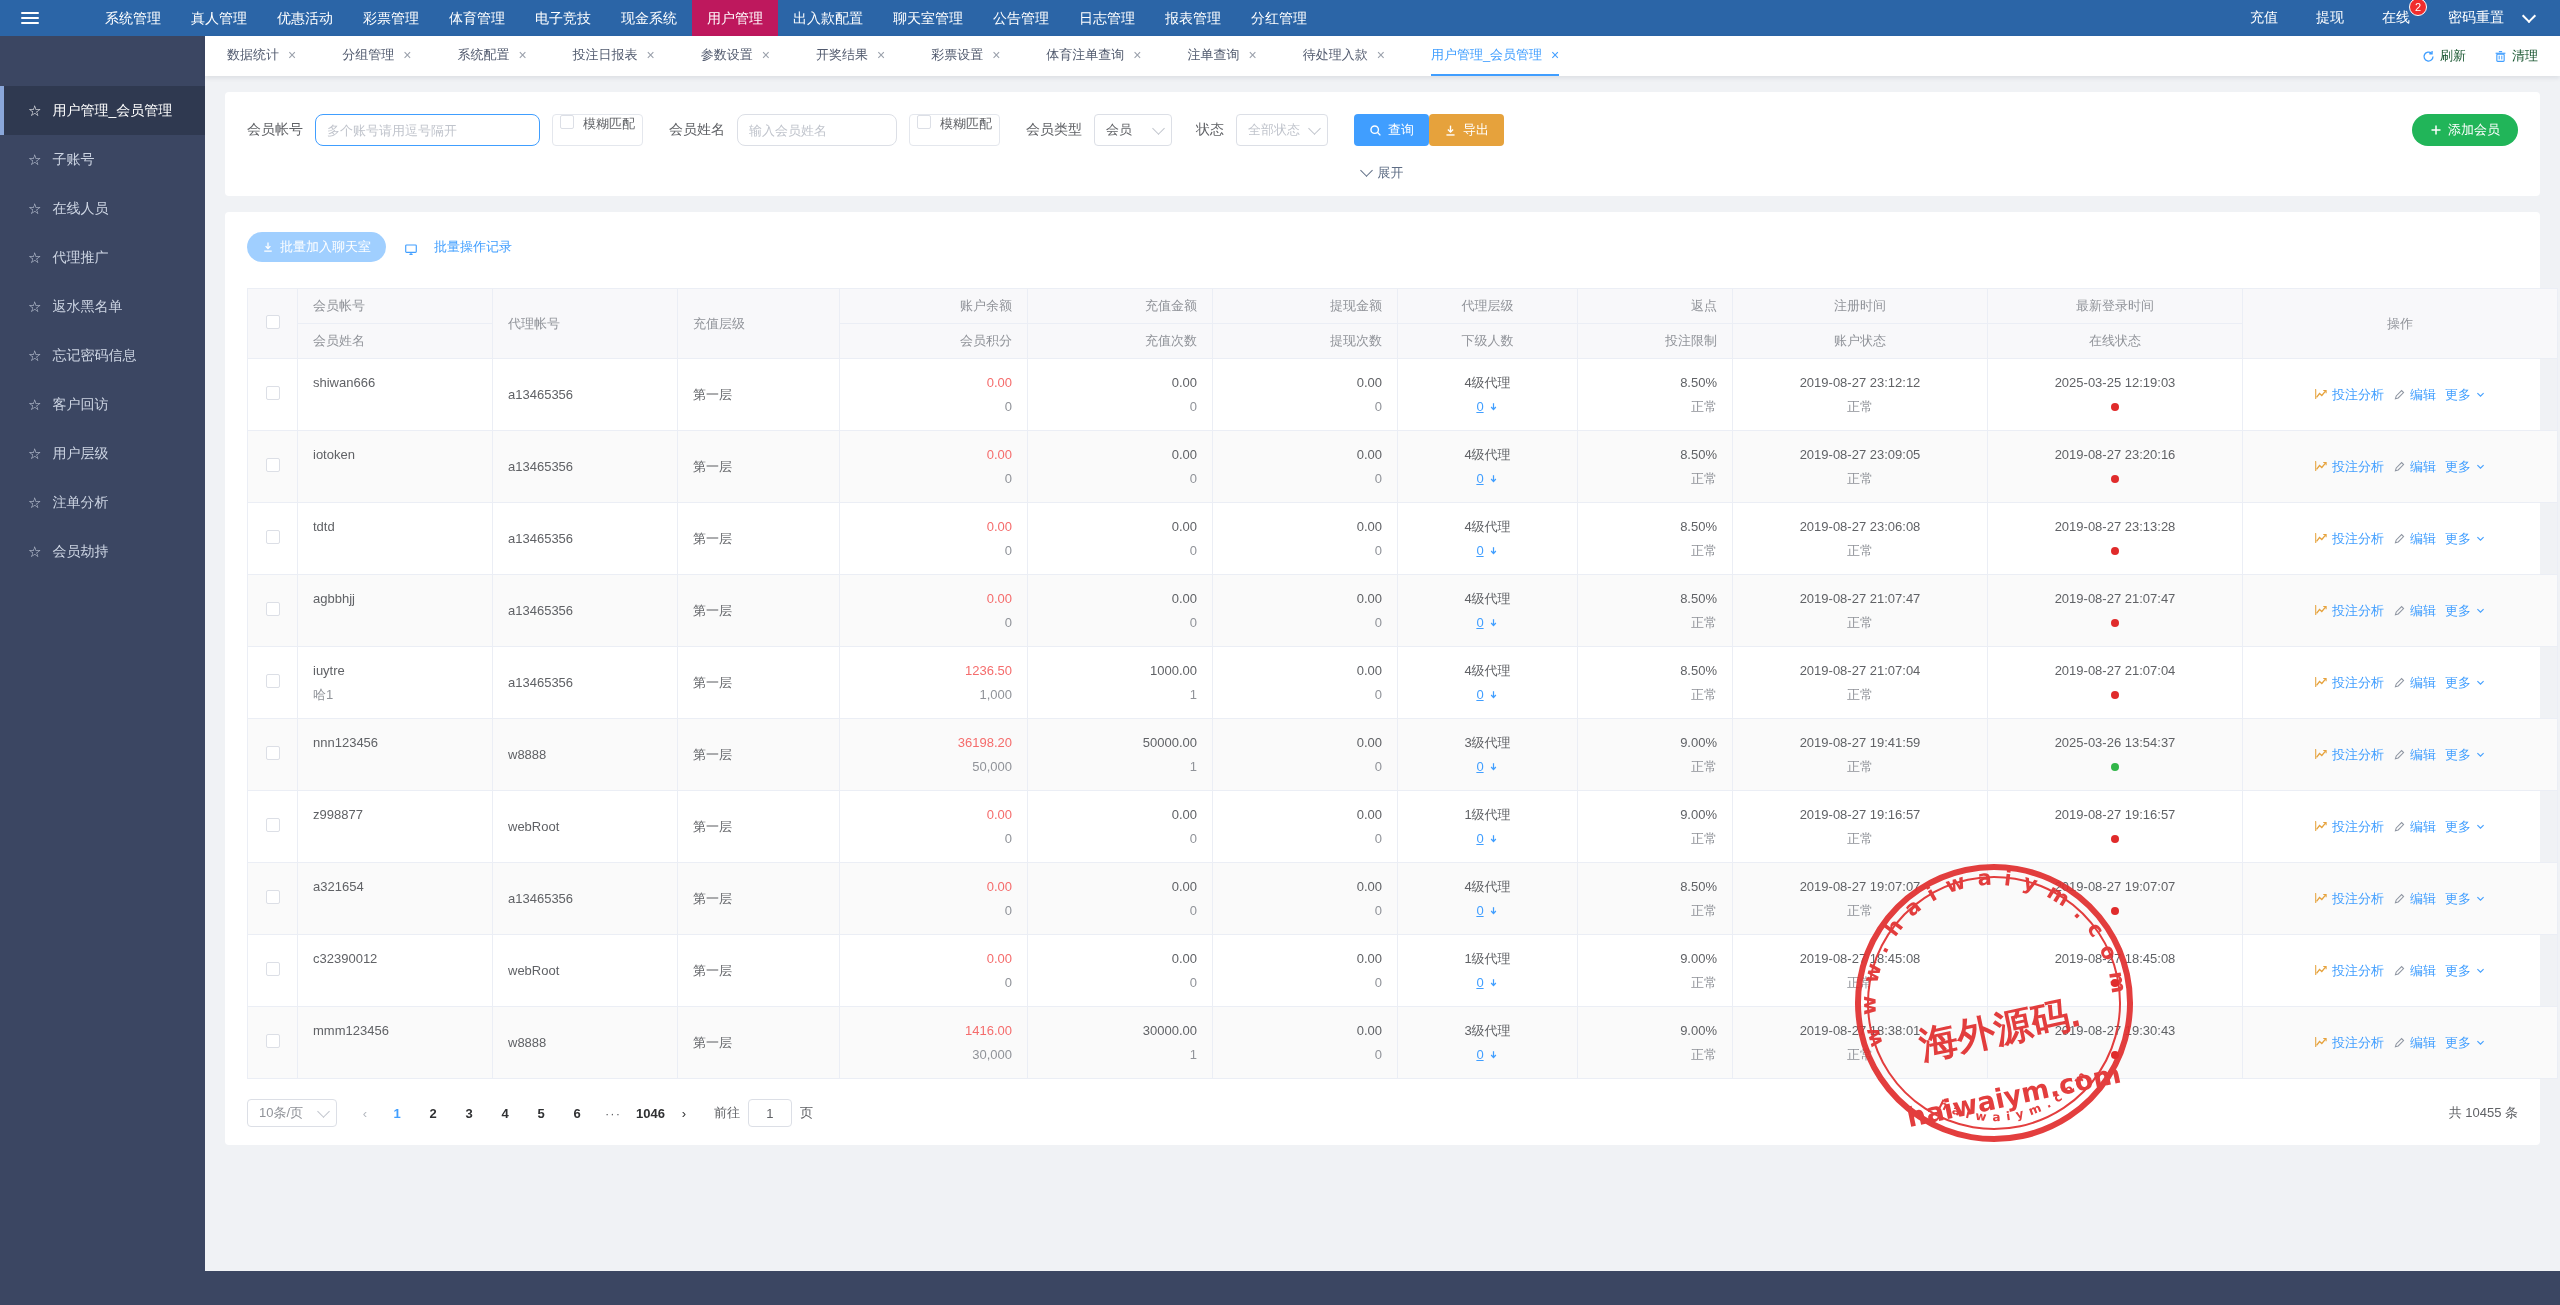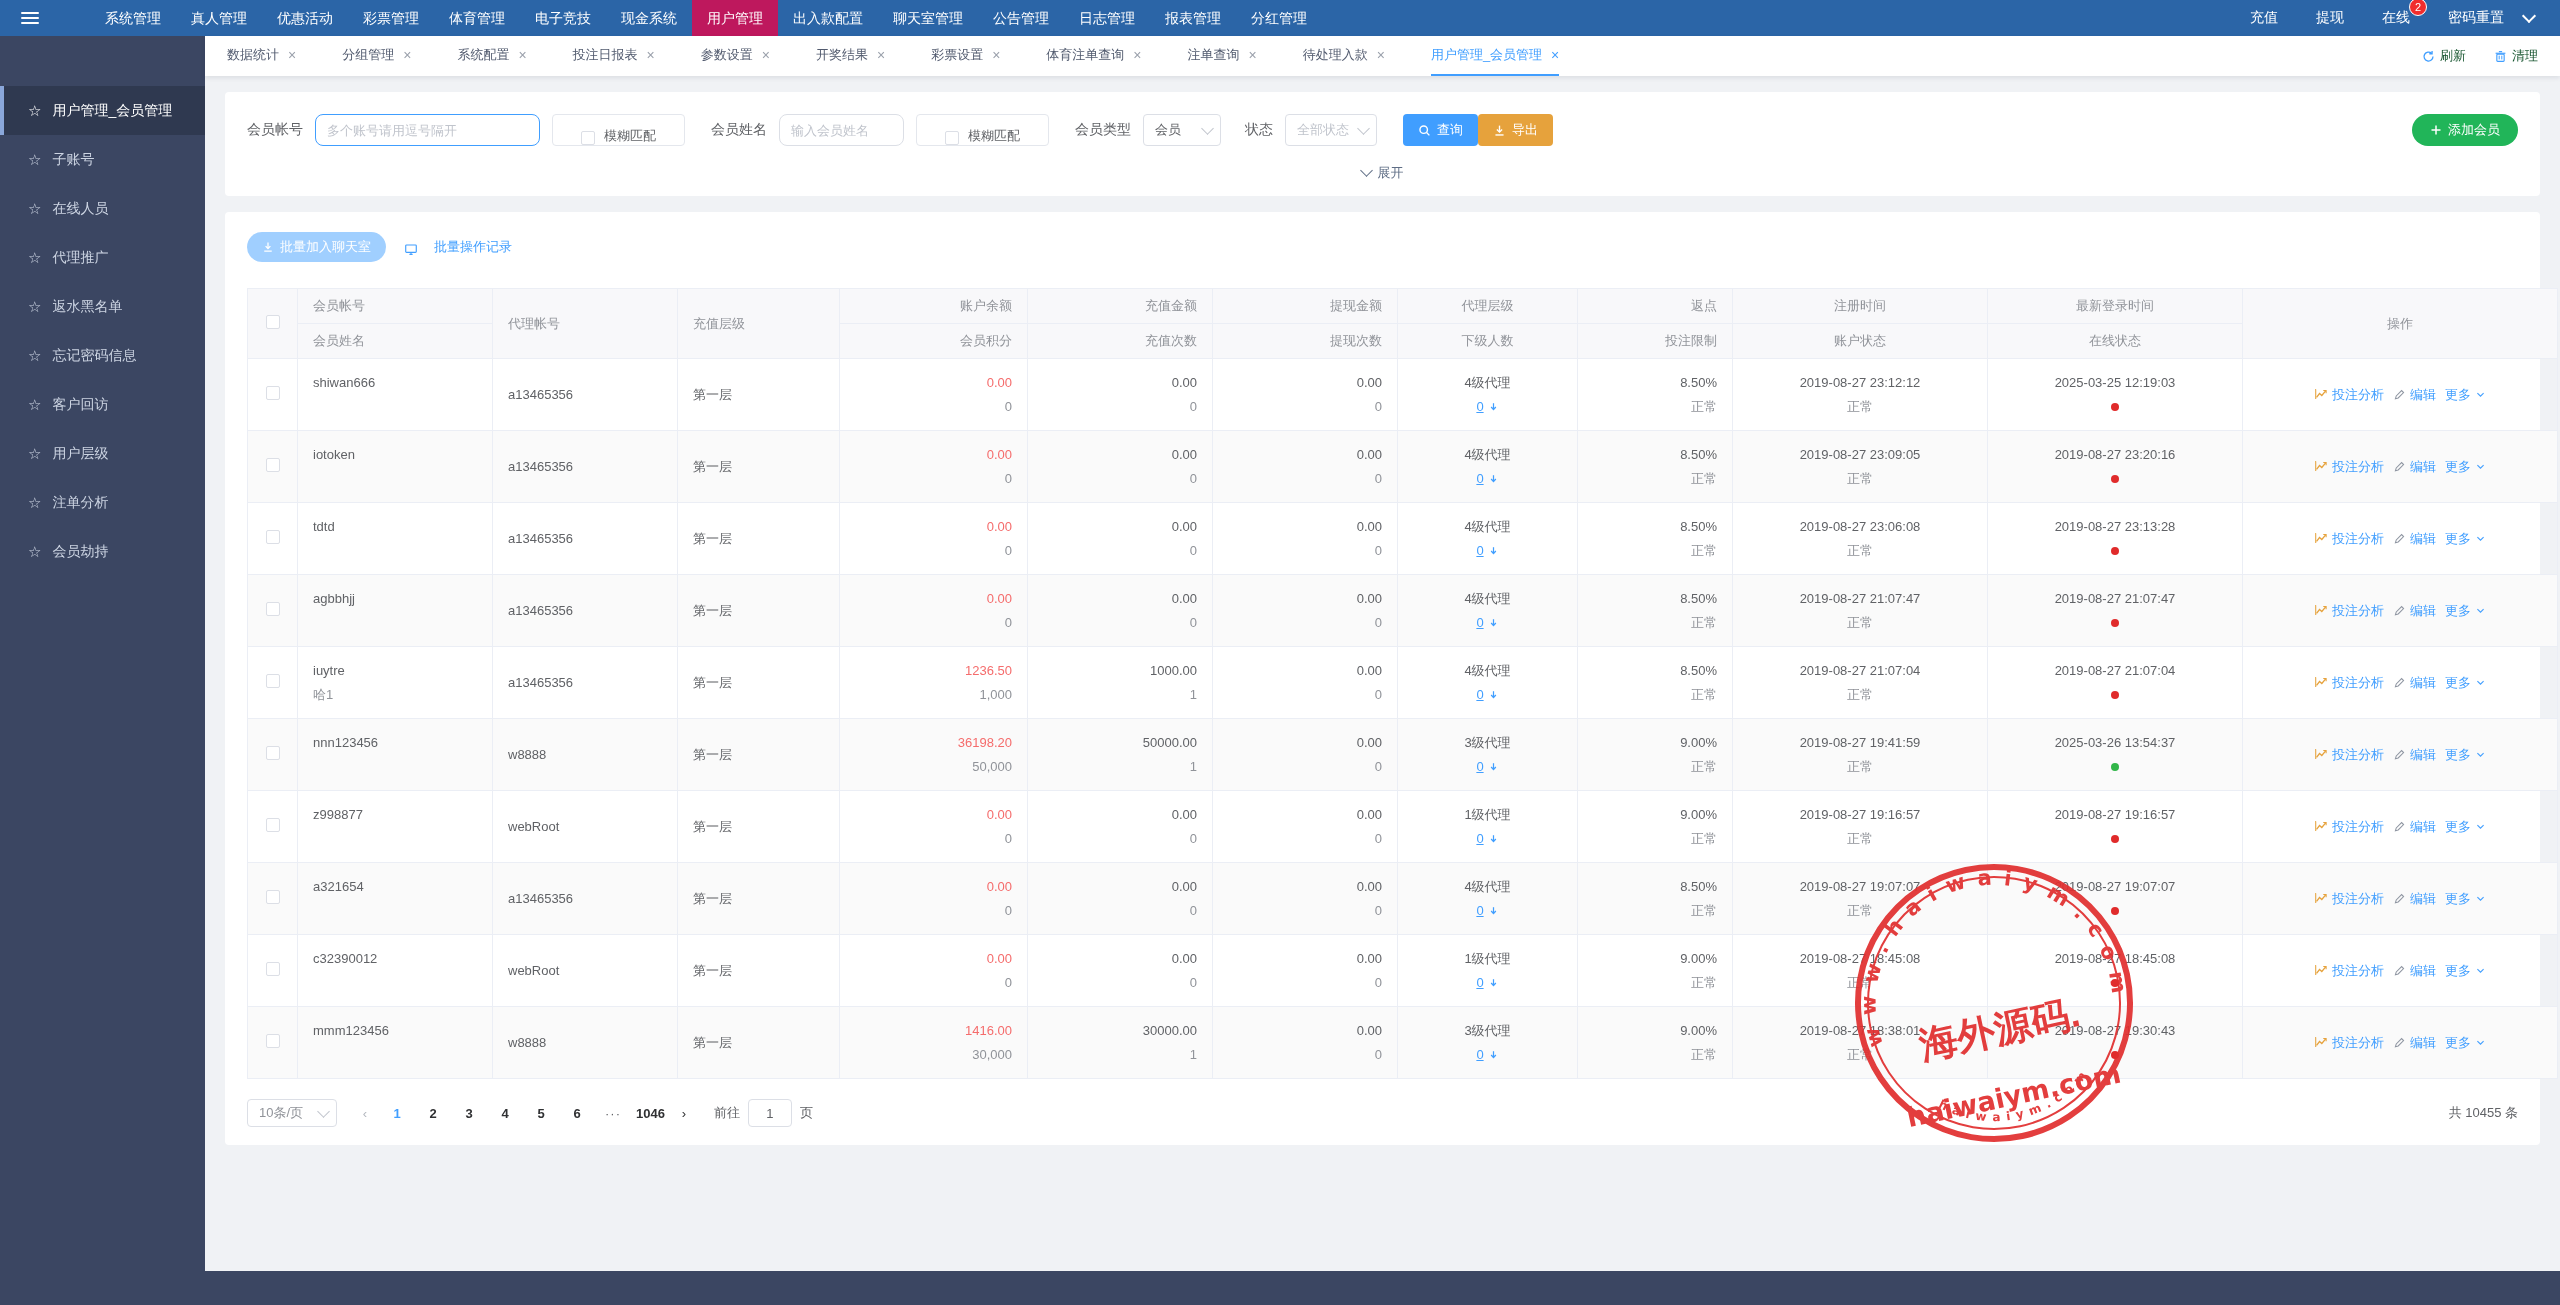--- a/index.html
+++ b/index.html
@@ -40,22 +40,22 @@
   .content{padding:16px 20px 0;flex:1 1 auto}
   .card{background:#fff;border-radius:4px}
 
   
   .filter-card{padding:22px 22px 0}
   .filter-row{display:flex;align-items:center;font-size:14px;color:#606266}
   .flabel{margin-right:12px;white-space:nowrap}
   .tinput{height:32px;border:1px solid #dcdfe6;border-radius:8px;padding:0 11px;font-size:13px;color:#606266;background:#fff;outline:none;font-family:inherit}
   .tinput::placeholder{color:#c0c4cc}
   .tinput.focused{border-color:#409eff}
-  .w225{width:225px}.w150{width:125px}
-  .fuzzy{height:32px;border:1px solid #e4e7ed;border-radius:4px;display:flex;align-items:flex-end;gap:9px;padding:0 28px;margin:0 26px 0 12px;font-size:13px;color:#606266;cursor:pointer;background:#fff}
+  .w225{width:225px}.w150{width:160px}
+  .fuzzy{height:32px;border:1px solid #e4e7ed;border-radius:4px;display:flex;align-items:flex-start;gap:9px;padding:0 7px;margin:0 26px 0 12px;font-size:13px;color:#606266;cursor:pointer;background:#fff}
   .checkbox{display:inline-block;width:14px;height:14px;border:1px solid #dcdfe6;border-radius:2px;background:#fff;flex:0 0 auto}
   .select{height:32px;border:1px solid #dcdfe6;border-radius:4px;display:flex;align-items:center;justify-content:space-between;padding:0 8px 0 11px;font-size:13px;background:#fff;cursor:pointer;gap:8px}
   .select .sv{color:#606266}
   .select.dim .sv{color:#c0c4cc}
   .sel-chev{width:9px;height:9px;border-right:1.5px solid #c0c4cc;border-bottom:1.5px solid #c0c4cc;transform:rotate(45deg);margin-top:-4px}
   .btn{height:32px;border:none;border-radius:4px;color:#fff;display:inline-flex;align-items:center;gap:6px;padding:0 15px;font-size:13px;cursor:pointer;font-family:inherit;white-space:nowrap}
   .btn-query{background:#409eff;margin-left:26px}
   .btn-export{background:#e6a23c;}
   .btn-add{background:#21b559;border-radius:16px;margin-left:auto;padding:0 18px}
   .expand-row{display:flex;align-items:center;justify-content:center;gap:7px;color:#5e6d85;font-size:13px;padding:18px 0 14px;cursor:pointer}

